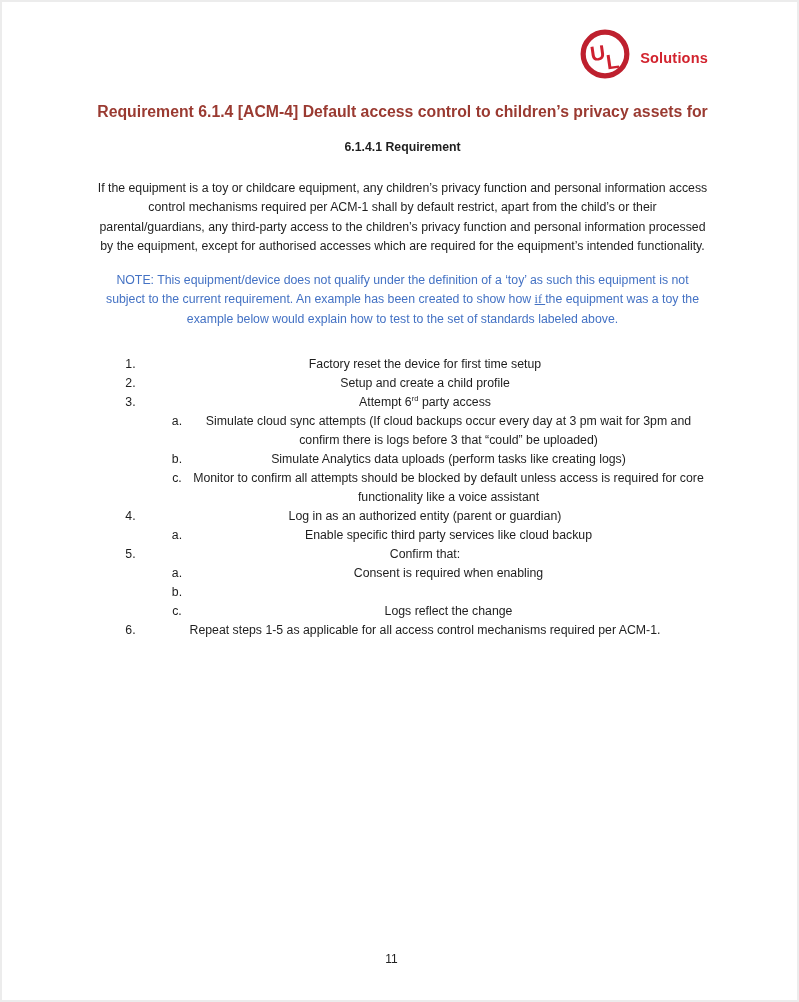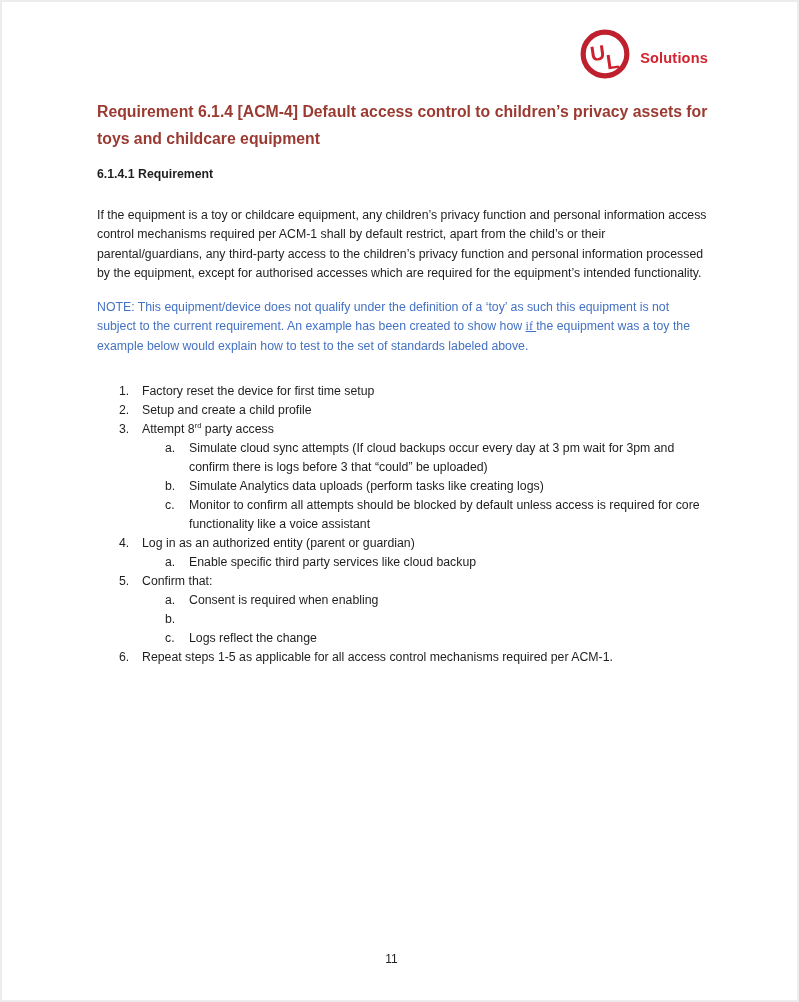--- a/index.html
+++ b/index.html
@@ -40,20 +40,21 @@
     font-weight: bold;
     font-size: 14.5px;
     letter-spacing: 0.2px;
     margin-top: 8px;
   }
   
   .content {
     padding: 0 89px 0 95px;
     font-size: 12.3px;
     line-height: 19.5px;
+    text-align: center;
   }
   .doc-heading {
     margin: 18px 0 0 0;
     font-size: 15.8px;
     line-height: 27px;
     font-weight: 600;
     color: #9a3a31;
   }
   .req-title { margin-top: 13px; font-weight: bold; }
   .req-body  { margin-top: 21px; }
@@ -92,21 +93,20 @@
         </g>
       </svg>
     </div>
     <span class="wordmark">Solutions</span>
   </header>
 
   <main class="content">
 
     <h1 class="doc-heading">
       <div>Requirement 6.1.4 [ACM-4] Default access control to children’s privacy assets for</div>
-      <div>toys and childcare equipment</div>
     </h1>
 
     <div class="req-title">6.1.4.1 Requirement</div>
 
     <p class="req-body" style="margin-bottom:0;">If the equipment is a toy or childcare equipment, any children’s privacy function and personal information access control mechanisms required per ACM-1 shall by default restrict, apart from the child’s or their parental/guardians, any third-party access to the children’s privacy function and personal information processed by the equipment, except for authorised accesses which are required for the equipment’s intended functionality.</p>
 
 
     <p class="note" style="margin-bottom:0;">
       <span>NOTE: This equipment/device does not qualify under the definition of a ‘toy’ as such this equipment is not subject to the current requirement. An example has been created to show how </span><span class="underlined">if </span><span>the equipment was a toy the example below would explain how to test to the set of standards labeled above.</span>
     </p>
@@ -118,21 +118,21 @@
         <span class="text">Factory reset the device for first time setup</span>
       </div>
 
       <div class="step">
         <span class="marker">2.</span>
         <span class="text">Setup and create a child profile</span>
       </div>
 
       <div class="step">
         <span class="marker">3.</span>
-        <span class="text"><span>Attempt 8</span><sup>rd</sup><span> party access</span></span>
+        <span class="text"><span>Attempt 6</span><sup>rd</sup><span> party access</span></span>
       </div>
 
       <div class="substep">
         <span class="marker">a.</span>
         <span class="text">Simulate cloud sync attempts (If cloud backups occur every day at 3 pm wait for 3pm and confirm there is logs before 3 that “could” be uploaded)</span>
       </div>
       <div class="substep">
         <span class="marker">b.</span>
         <span class="text">Simulate Analytics data uploads (perform tasks like creating logs)</span>
       </div>

